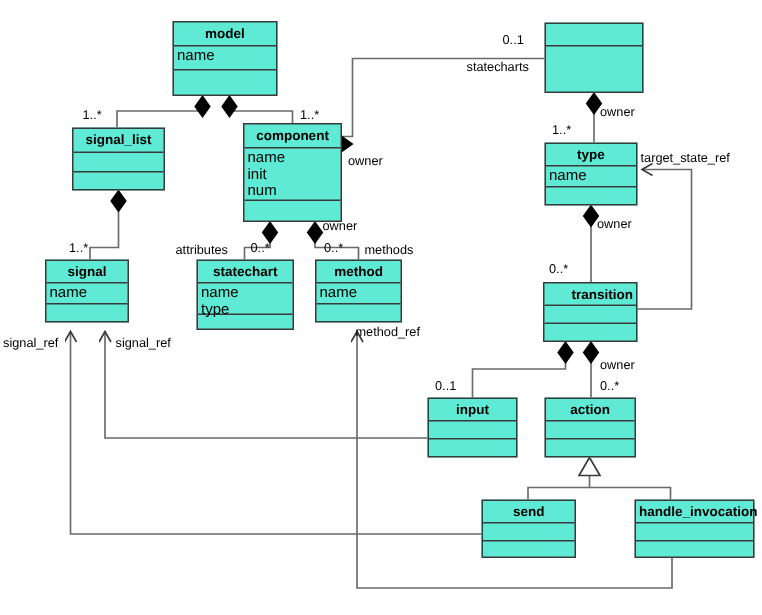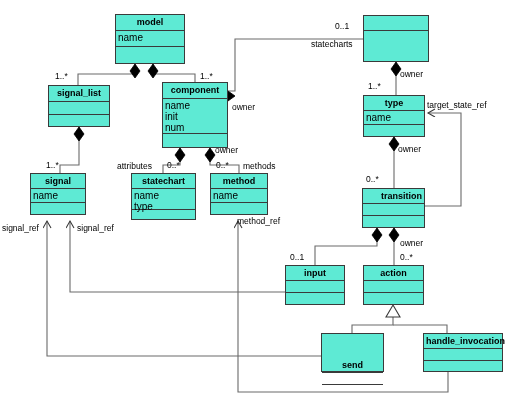--- a/index.html
+++ b/index.html
@@ -196,21 +196,21 @@
         <div class="cls-name" style="height: 15px;">input</div>
         <div class="cls-attrs" style="height: 12px;"></div>
         <div class="cls-ops"></div>
       </div>
       <div class="uml-class" style="left: 363px; top: 265px; width: 61px; height: 40px;">
         <div class="cls-name" style="height: 15px;">action</div>
         <div class="cls-attrs" style="height: 12px;"></div>
         <div class="cls-ops"></div>
       </div>
       <div class="uml-class" style="left: 321px; top: 333px; width: 63px; height: 39px;">
-        <div class="cls-name" style="height: 15px; margin-top: 24px;">send</div>
+        <div class="cls-name" style="height: 15px;">send</div>
         <div class="cls-attrs" style="height: 12px;"></div>
         <div class="cls-ops"></div>
       </div>
       <div class="uml-class" style="left: 408px; top: 333px; width: 80px; height: 39px; margin-left: 15px;">
         <div class="cls-name" style="height: 15px;">handle_invocation</div>
         <div class="cls-attrs" style="height: 12px;"></div>
         <div class="cls-ops"></div>
       </div>
     </div>
 

